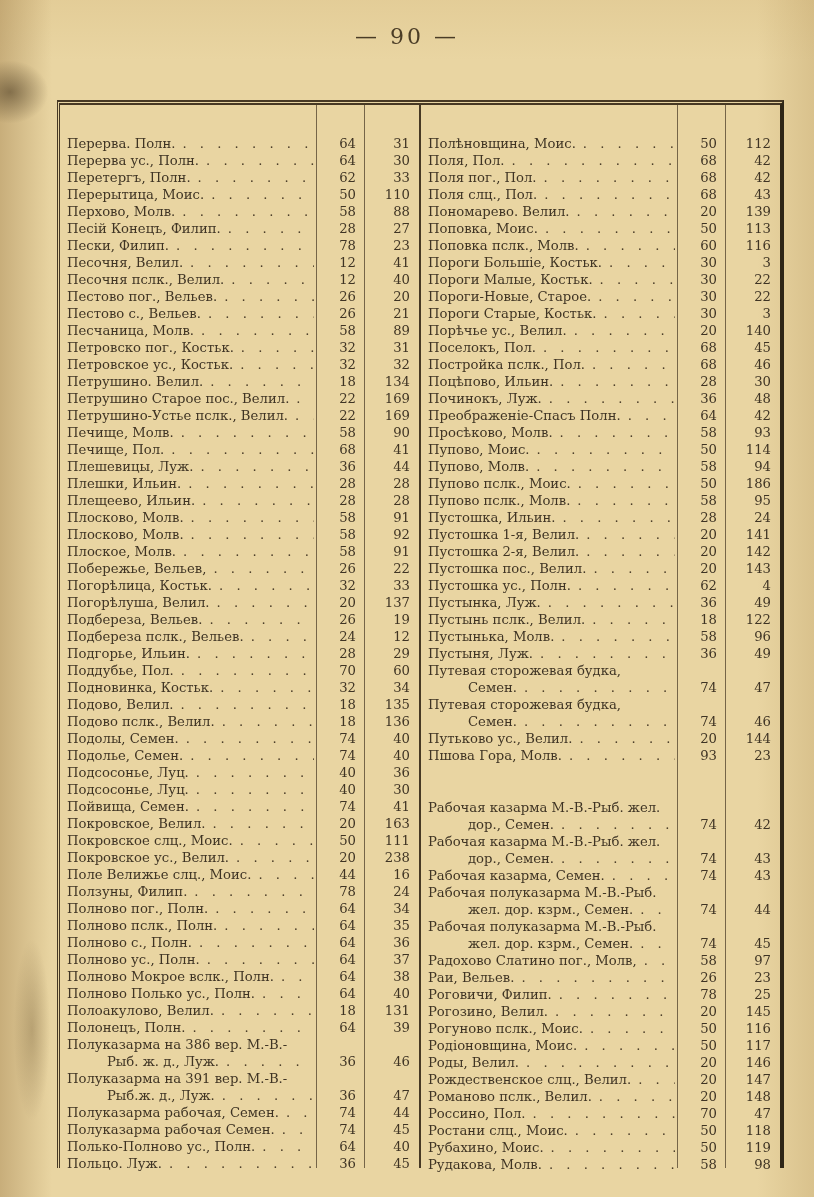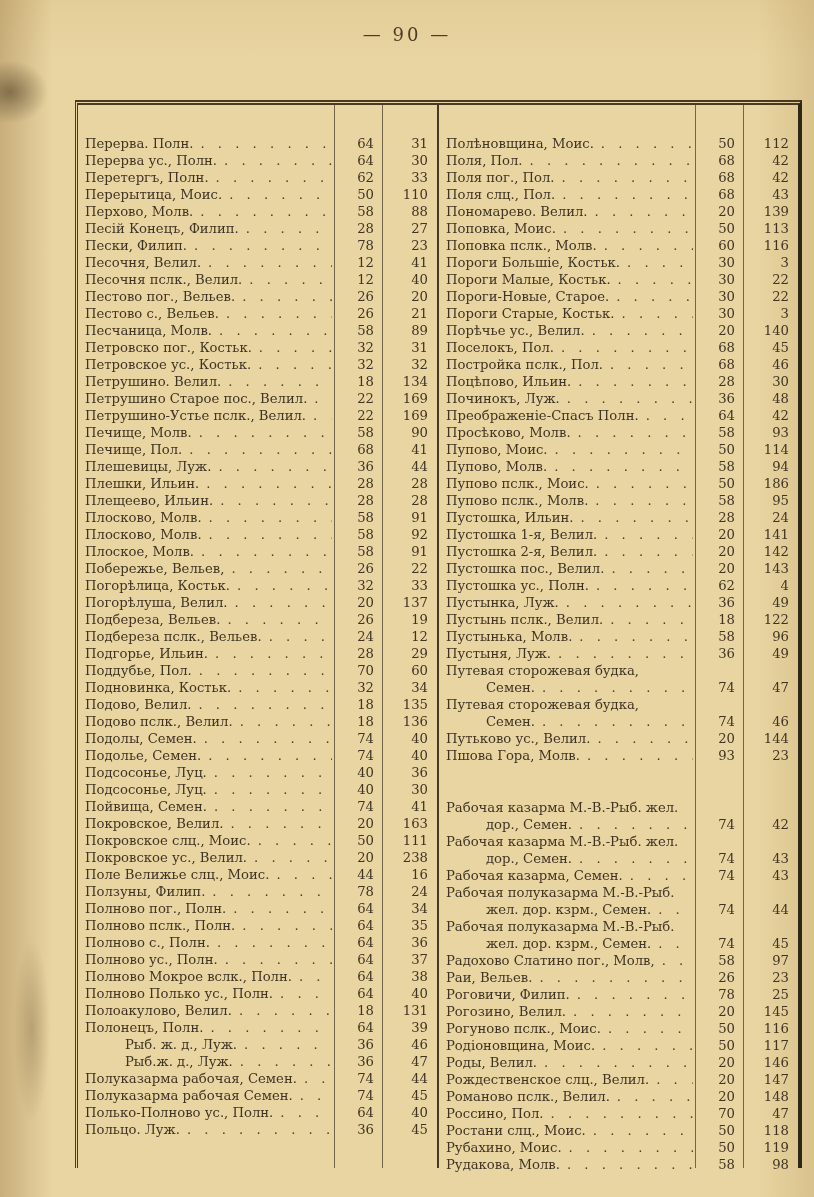--- a/index.html
+++ b/index.html
@@ -10,24 +10,24 @@
     background-color:#e9d5a2;
     background-image:
       radial-gradient(ellipse 55px 45px at 10px 92px, rgba(70,54,30,.55), rgba(70,54,30,0) 70%),
       radial-gradient(ellipse 26px 130px at 32px 1030px, rgba(100,78,42,.30), rgba(100,78,42,0) 70%),
       linear-gradient(90deg, rgba(146,110,58,.38), rgba(146,110,58,0) 52px),
       linear-gradient(90deg, rgba(0,0,0,0) 93%, rgba(160,124,64,.22)),
       linear-gradient(180deg, rgba(210,180,120,.25), rgba(0,0,0,0) 60px);
   }
   .page-number{
     position:absolute;top:24px;left:0;width:100%;
-    text-align:center;font-size:18px;letter-spacing:3px;color:#4a3c26;
+    text-align:center;font-size:22px;letter-spacing:3px;color:#4a3c26;
   }
   .gztable{
-    position:absolute;left:75px;top:100px;width:727px;height:1068px;
+    position:absolute;left:57px;top:100px;width:727px;height:1068px;
     border-top:5px double #47392４;
     border-top:5px double #473924;
     border-left:3px double #473924;
     border-right:4px solid #2e2617;
     display:flex;box-sizing:border-box;
   }
   .half{flex:1 1 0;position:relative;padding-top:30px;box-sizing:border-box;min-width:0;}
   .half-left{border-right:2px solid #473924;}
   .vline{position:absolute;top:0;bottom:0;width:1px;background:rgba(72,58,38,.72);}
   .vl1{right:102px;}
@@ -583,30 +583,32 @@
             <div class="last">
               <span class="txt">Полонецъ, Полн.</span>
               <span class="dots">. . . . . . . . . . . . . . . . . . . . . . . . . . . . . . . . . . . . . . . . </span>
             </div>
           </div>
           <div class="num n1">64</div>
           <div class="num n2">39</div>
         </div>
         <div class="row">
           <div class="nm">
+            <div class="l1">Полуказарма на 386 вер. М.-В.-</div>
             <div class="last">
               <span class="txt ind">Рыб. ж. д., Луж.</span>
               <span class="dots">. . . . . . . . . . . . . . . . . . . . . . . . . . . . . . . . . . . . . . . . </span>
             </div>
           </div>
           <div class="num n1">36</div>
           <div class="num n2">46</div>
         </div>
         <div class="row">
           <div class="nm">
+            <div class="l1">Полуказарма на 391 вер. М.-В.-</div>
             <div class="last">
               <span class="txt ind">Рыб.ж. д., Луж.</span>
               <span class="dots">. . . . . . . . . . . . . . . . . . . . . . . . . . . . . . . . . . . . . . . . </span>
             </div>
           </div>
           <div class="num n1">36</div>
           <div class="num n2">47</div>
         </div>
         <div class="row">
           <div class="nm">

